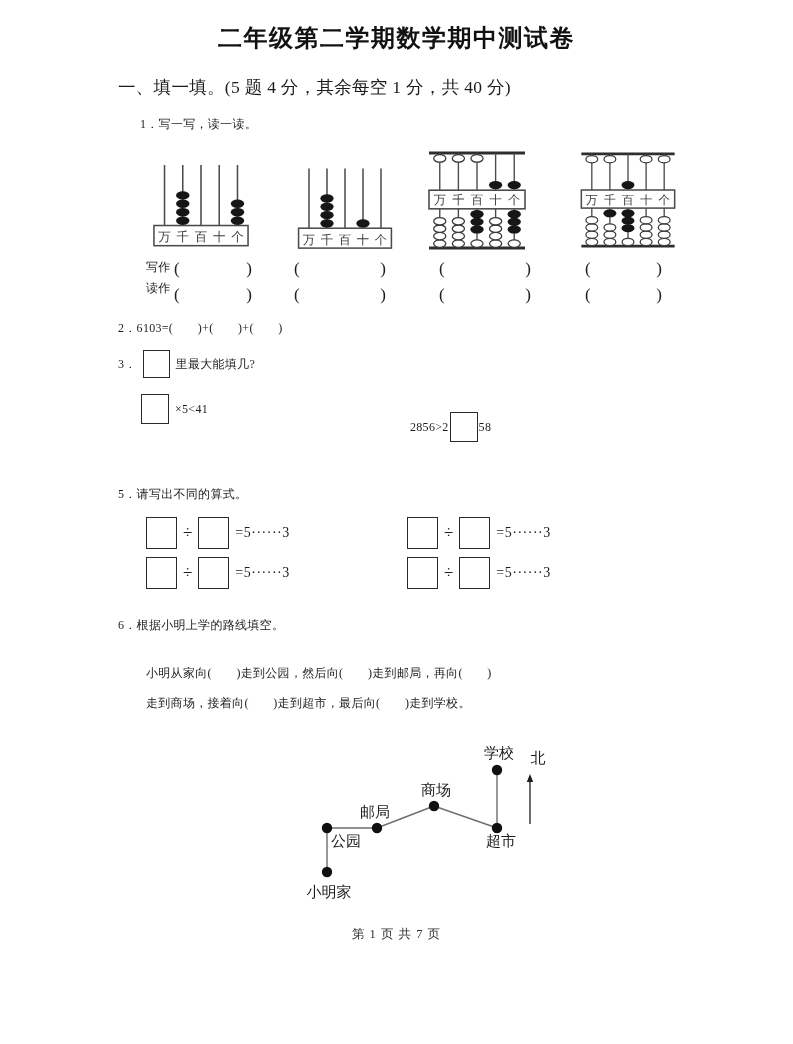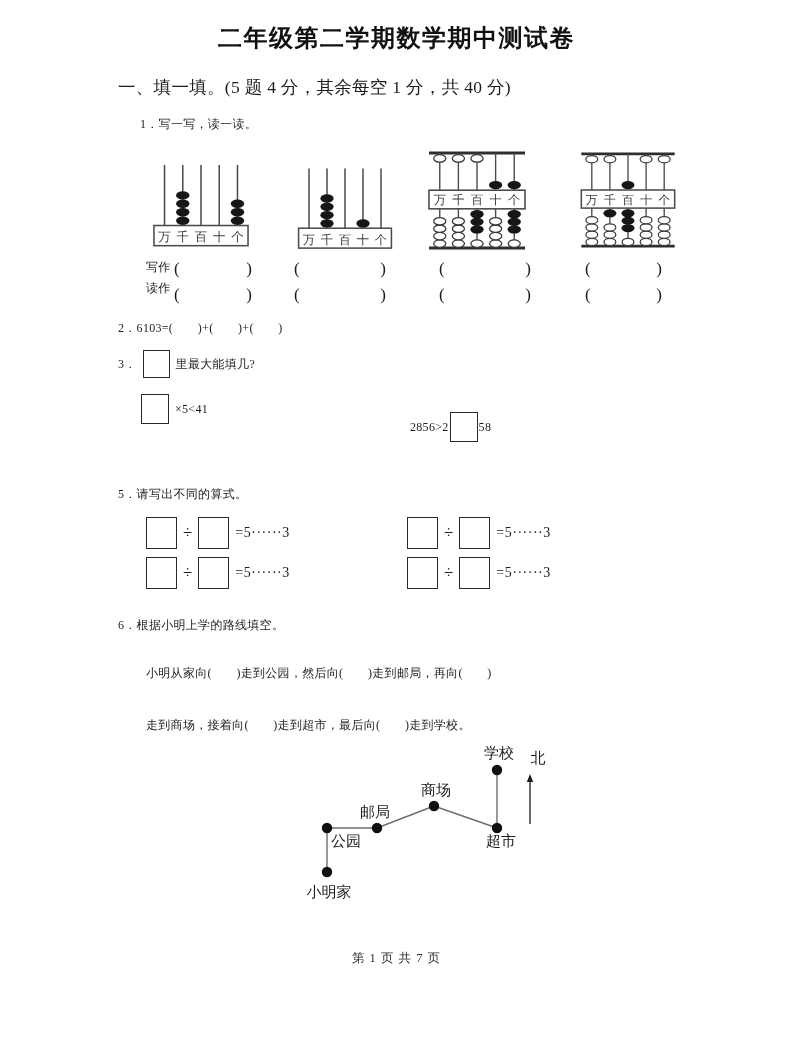--- a/index.html
+++ b/index.html
@@ -13,21 +13,21 @@
   .sec{font-size:17.5px;letter-spacing:0.3px;}
   .qline{font-size:12px;letter-spacing:0.3px;}
   .pg{display:flex;justify-content:space-between;font-size:17px;}
   .flexrow{display:flex;align-items:center;gap:6px;}
   .sq{display:inline-block;border:1.5px solid #2a2a2a;background:#fff;box-sizing:border-box;}
   .sq-q3{width:27px;height:28px;}
   .sq-sub{width:28px;height:30px;}
   .sq-eq{width:31px;height:32px;}
   .eqtail{font-size:14px;letter-spacing:0.5px;}
   .divsign{font-size:17px;}
-  .footer{left:0;top:926px;width:100%;text-align:center;font-size:12.5px;letter-spacing:1px;color:#2e2e2e;margin-top:24px;}
+  .footer{left:0;top:926px;width:100%;text-align:center;font-size:12.5px;letter-spacing:1px;color:#2e2e2e;}
 </style>
 </head>
 <body>
 
 <div class="page">
 
   <div class="abs title">二年级第二学期数学期中测试卷</div>
 
   <div class="abs sec" style="left:118px;top:75px;">一、填一填。(5 题 4 分，其余每空 1 分，共 40 分)</div>
 
@@ -228,21 +228,21 @@
   </div>
   <div class="abs flexrow" style="left:407px;top:557px;">
     <span class="sq sq-eq"></span>
     <span class="divsign">÷</span>
     <span class="sq sq-eq"></span>
     <span class="eqtail">=5······3</span>
   </div>
 
   <div class="abs qline" style="left:118px;top:617px;">6．根据小明上学的路线填空。</div>
   <div class="abs qline pre" style="left:146px;top:649px;margin-top:16px;">小明从家向(　　)走到公园，然后向(　　)走到邮局，再向(　　)</div>
-  <div class="abs qline pre" style="left:146px;top:695px;margin-top:22px;">走到商场，接着向(　　)走到超市，最后向(　　)走到学校。</div>
+  <div class="abs qline pre" style="left:146px;top:695px;">走到商场，接着向(　　)走到超市，最后向(　　)走到学校。</div>
 
   <svg class="abs" style="left:272px;top:744px;" width="300" height="165" viewBox="0 0 300 165">
       <line x1="55" y1="128" x2="55" y2="84" stroke="#6e6e6e" stroke-width="1.4"></line>
       <line x1="55" y1="84" x2="105" y2="84" stroke="#6e6e6e" stroke-width="1.4"></line>
       <line x1="105" y1="84" x2="162" y2="62" stroke="#6e6e6e" stroke-width="1.4"></line>
       <line x1="162" y1="62" x2="225" y2="84" stroke="#6e6e6e" stroke-width="1.4"></line>
       <line x1="225" y1="84" x2="225" y2="26" stroke="#6e6e6e" stroke-width="1.4"></line>
       <circle cx="55" cy="128" r="5.2" fill="#101010"></circle>
       <text x="57" y="153" text-anchor="middle" font-size="15" fill="#1c1c1c">小明家</text>
       <circle cx="55" cy="84" r="5.2" fill="#101010"></circle>

